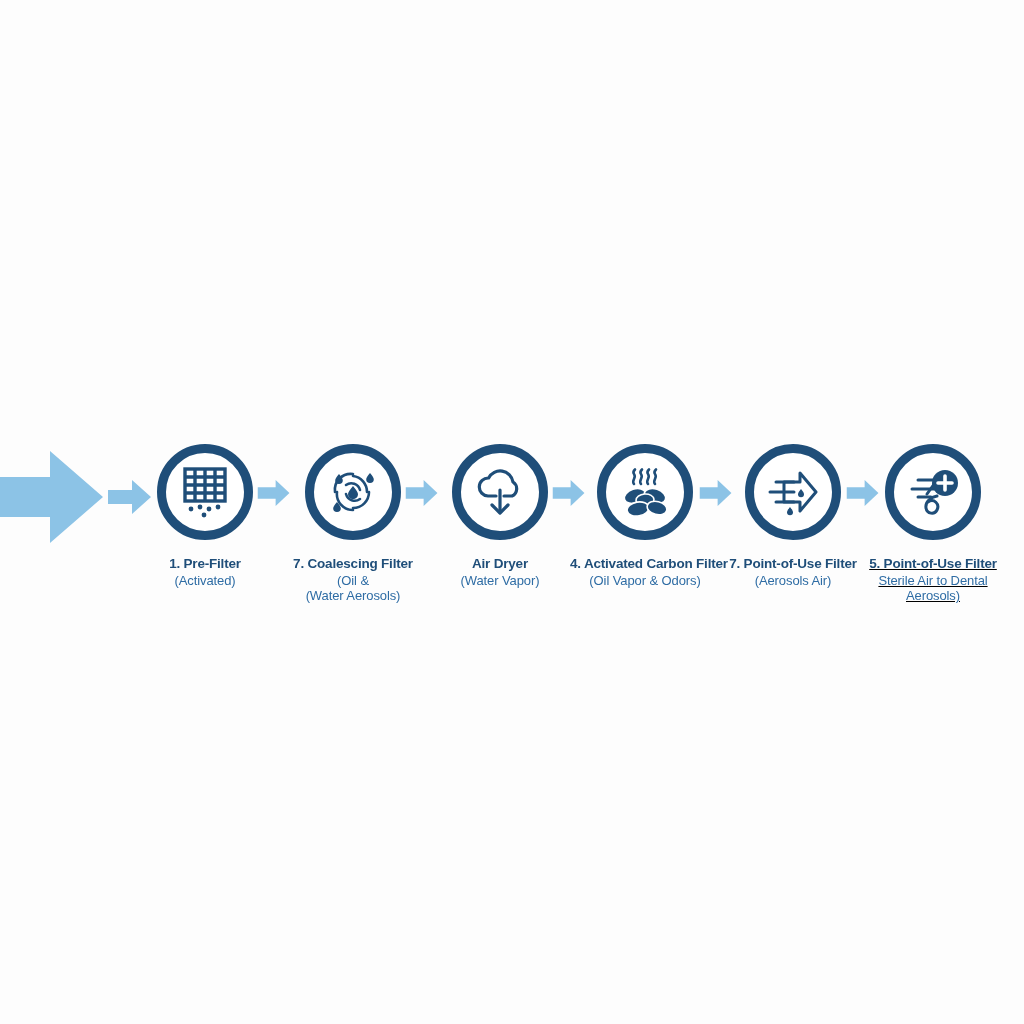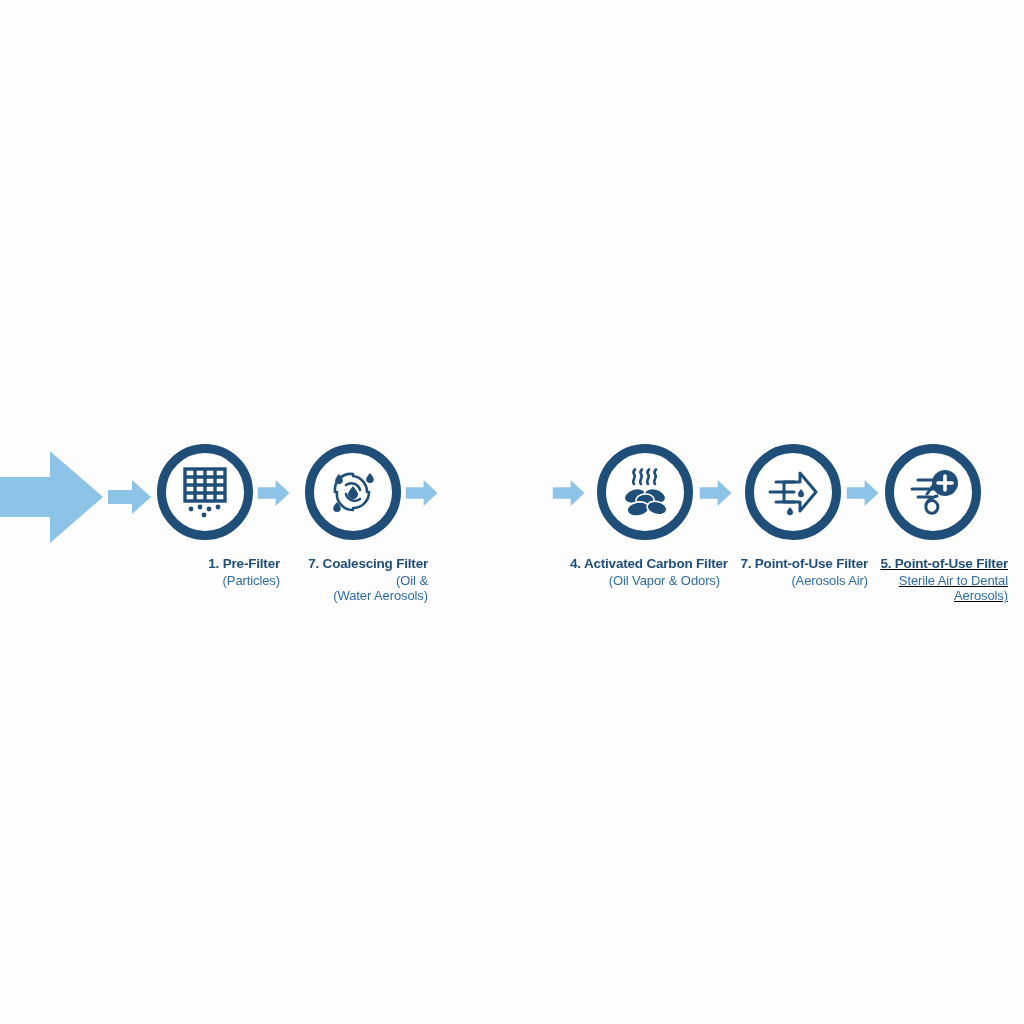--- a/index.html
+++ b/index.html
@@ -20,21 +20,21 @@
     position: absolute;
     left: 0;
     top: 0;
     width: 1024px;
     height: 1024px;
   }
 
   .stage {
     position: absolute;
     width: 150px;
-    text-align: right;
+    text-align: center;
   }
 
   .ring {
     width: 96px;
     height: 96px;
     border-radius: 50%;
     border: 9px solid #1f4e79;
     background: #ffffff;
     box-sizing: border-box;
     margin: 0 auto;
@@ -126,21 +126,21 @@
           <circle cx="25" cy="45" r="2.4"></circle>
           <circle cx="34" cy="47" r="2.4"></circle>
           <circle cx="43" cy="45" r="2.4"></circle>
           <circle cx="29" cy="53" r="2.4"></circle>
         </g>
       </svg>
     </div>
     <div class="labels">
       <div class="stage-title">1. Pre-Filter</div>
       <div class="stage-sub">
-        <span class="l">(Particles)</span>
+        <span class="l">(Activated)</span>
       </div>
     </div>
   </div>
 
   <div class="stage" style="left:278px; top:444px;">
     <div class="ring">
       <svg width="58" height="58" viewBox="0 0 58 58">
         <g stroke="#1f4e79" stroke-width="2.6" fill="none" stroke-linecap="round">
           <path d="M29,13 A16,16 0 0,1 43,29"></path>
           <path d="M45,29 A16,16 0 0,1 29,45"></path>
@@ -159,20 +159,37 @@
     </div>
     <div class="labels">
       <div class="stage-title">7. Coalescing Filter</div>
       <div class="stage-sub">
         <span class="l">(Oil &amp;</span>
         <span class="l">(Water Aerosols)</span>
       </div>
     </div>
   </div>
 
+  <div class="stage" style="left:425px; top:444px;">
+    <div class="ring">
+      <svg width="60" height="60" viewBox="0 0 60 60">
+        <g stroke="#1f4e79" stroke-width="3.2" fill="none" stroke-linecap="round" stroke-linejoin="round">
+          <path d="M18,34 a9,9 0 0,1 0.6,-18 a13,13 0 0,1 24.4,4 a8,8 0 0,1 -1,14 L34,34 M26,34 L18,34"></path>
+          <line x1="30" y1="28" x2="30" y2="50"></line>
+          <polyline points="22,43 30,51 38,43"></polyline>
+        </g>
+      </svg>
+    </div>
+    <div class="labels">
+      <div class="stage-title">Air Dryer</div>
+      <div class="stage-sub">
+        <span class="l">(Water Vapor)</span>
+      </div>
+    </div>
+  </div>
 
   <div class="stage" style="left:570px; top:444px;">
     <div class="ring">
       <svg width="58" height="58" viewBox="0 0 58 58">
         <g stroke="#1f4e79" stroke-width="2.6" fill="none" stroke-linecap="round">
           <path d="M18,21 c-3,-4 3,-6 0,-10 c-1.5,-2 0,-3.5 1,-4.5"></path>
           <path d="M25,21 c-3,-4 3,-6 0,-10 c-1.5,-2 0,-3.5 1,-4.5"></path>
           <path d="M32,21 c-3,-4 3,-6 0,-10 c-1.5,-2 0,-3.5 1,-4.5"></path>
           <path d="M39,21 c-3,-4 3,-6 0,-10 c-1.5,-2 0,-3.5 1,-4.5"></path>
         </g>

